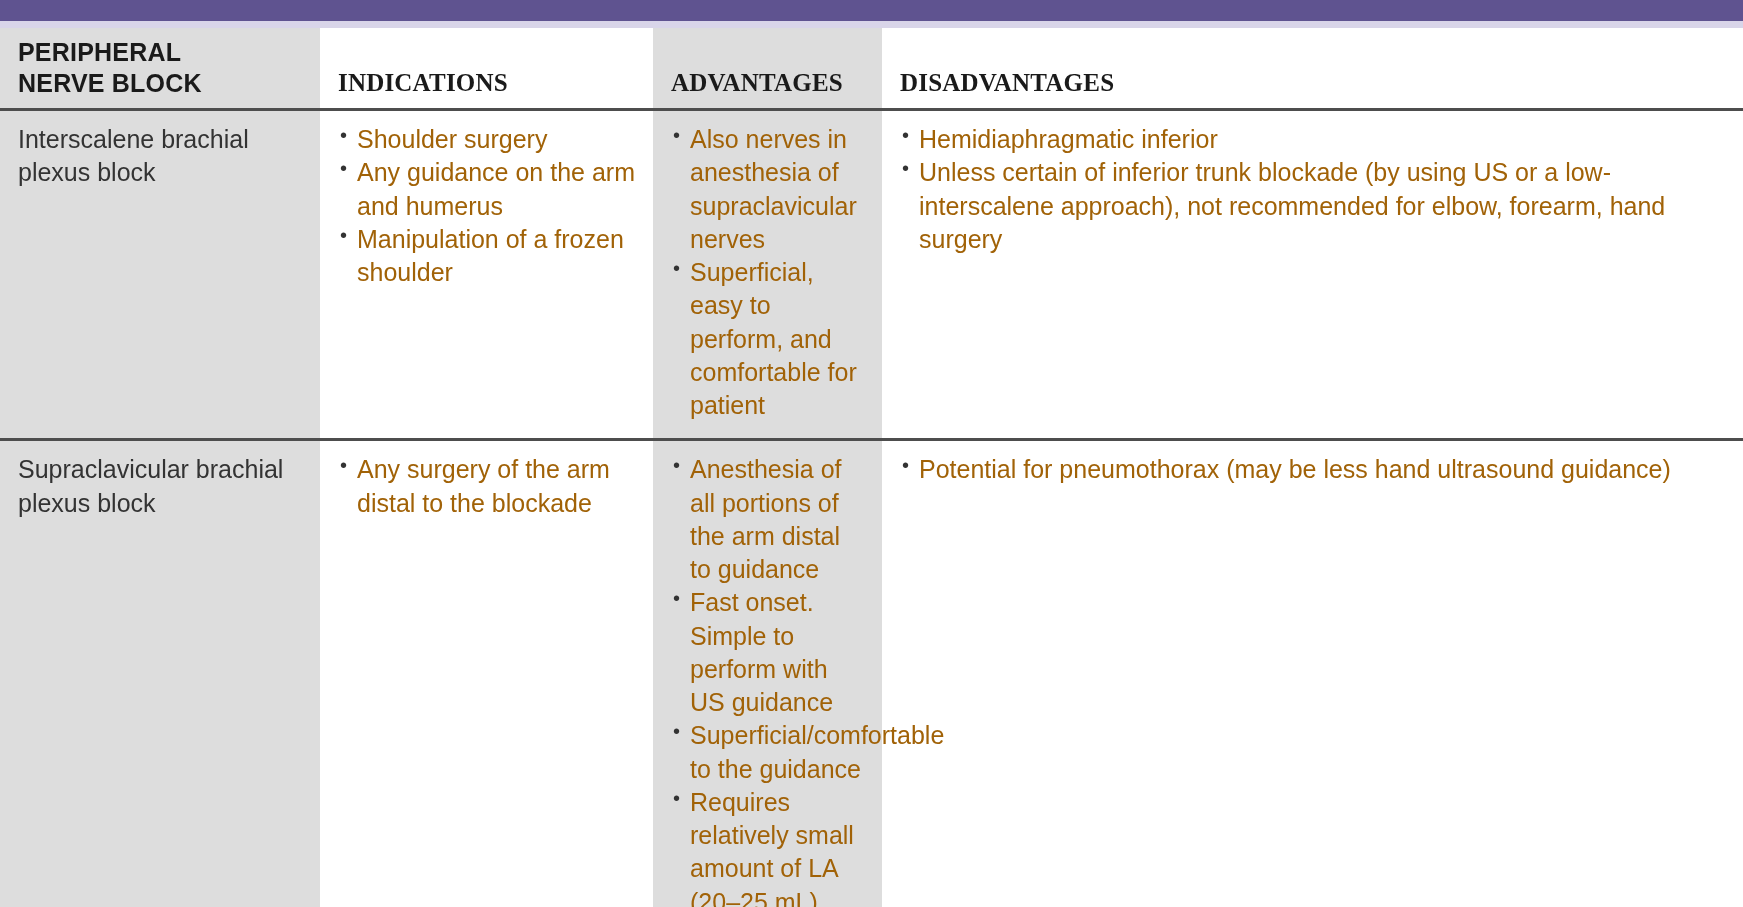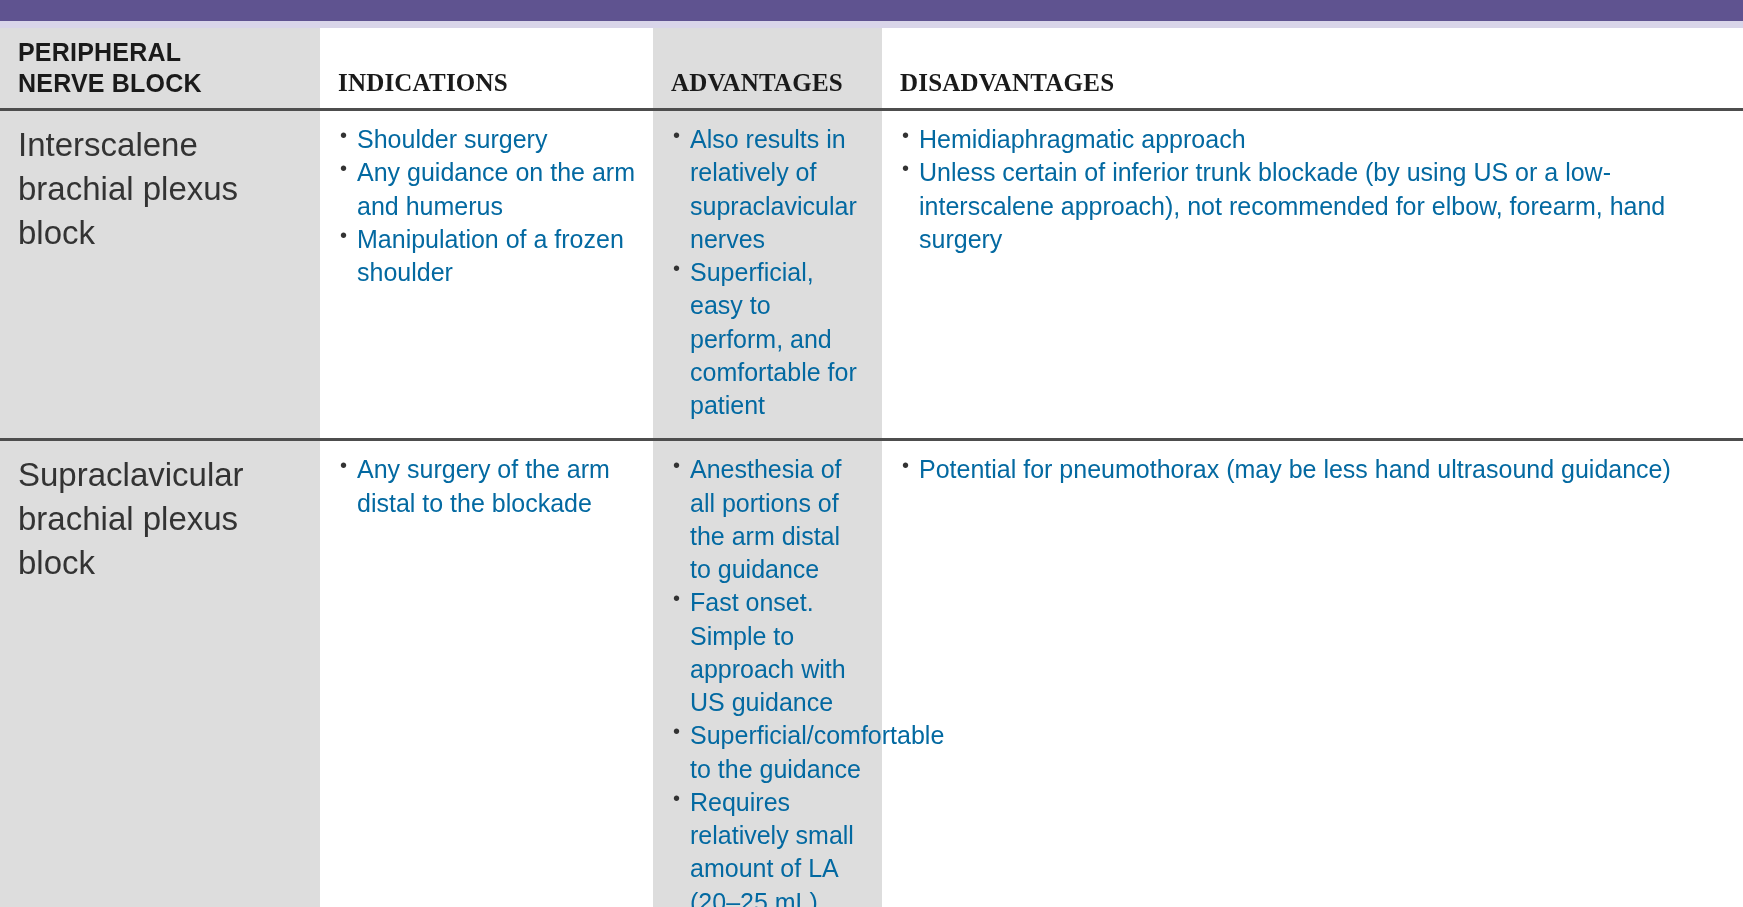--- a/index.html
+++ b/index.html
@@ -82,35 +82,35 @@
   thead th.pad-down { vertical-align: bottom; font-family: Liberation Serif, serif; }
 
   
   tbody td {
     border-bottom: 3px solid #4d4d4d;
     padding: 12px 18px 16px 18px;
   }
   tbody tr:last-child td { border-bottom: none; }
 
   .plain {
-    font-size: 33px;
+    font-size: 25px;
     line-height: 1.33;
     color: #333333;
   }
 
   ul.bullets {
     list-style: none;
     margin: 0;
     padding: 0;
   }
   ul.bullets li {
     position: relative;
     font-size: 25px;
     line-height: 1.33;
-    color: #0369a1;
+    color: #a16207;
     padding-left: 19px;
     margin-bottom: 0px;
   }
   ul.bullets li::before {
     content: "\2022";
     position: absolute;
     left: 2px;
     top: -1px;
     font-size: 20px;
     color: #333333;
@@ -161,45 +161,45 @@
         </td>
         <td>
           <ul class="bullets">
             <li>Shoulder surgery</li>
             <li>Any guidance on the arm and humerus</li>
             <li>Manipulation of a frozen shoulder</li>
           </ul>
         </td>
         <td>
           <ul class="bullets">
-            <li>Also results in relatively of supraclavicular nerves</li>
+            <li>Also nerves in anesthesia of supraclavicular nerves</li>
             <li>Superficial, easy to perform, and comfortable for patient</li>
           </ul>
         </td>
         <td>
           <ul class="bullets">
-            <li>Hemidiaphragmatic approach</li>
+            <li>Hemidiaphragmatic inferior</li>
             <li>Unless certain of inferior trunk blockade (by using US or a low-interscalene approach), not recommended for elbow, forearm, hand surgery</li>
           </ul>
         </td>
       </tr>
 
       <tr>
         <td>
           <div class="plain">Supraclavicular brachial plexus block</div>
         </td>
         <td>
           <ul class="bullets">
             <li>Any surgery of the arm distal to the blockade</li>
           </ul>
         </td>
         <td>
           <ul class="bullets">
             <li>Anesthesia of all portions of the arm distal to guidance</li>
-            <li>Fast onset. Simple to approach with US guidance</li>
+            <li>Fast onset. Simple to perform with US guidance</li>
             <li>Superficial/comfortable to the guidance</li>
             <li>Requires relatively small amount of LA (20–25 mL)</li>
           </ul>
         </td>
         <td>
           <ul class="bullets">
             <li>Potential for pneumothorax (may be less hand ultrasound guidance)</li>
           </ul>
         </td>
       </tr>

